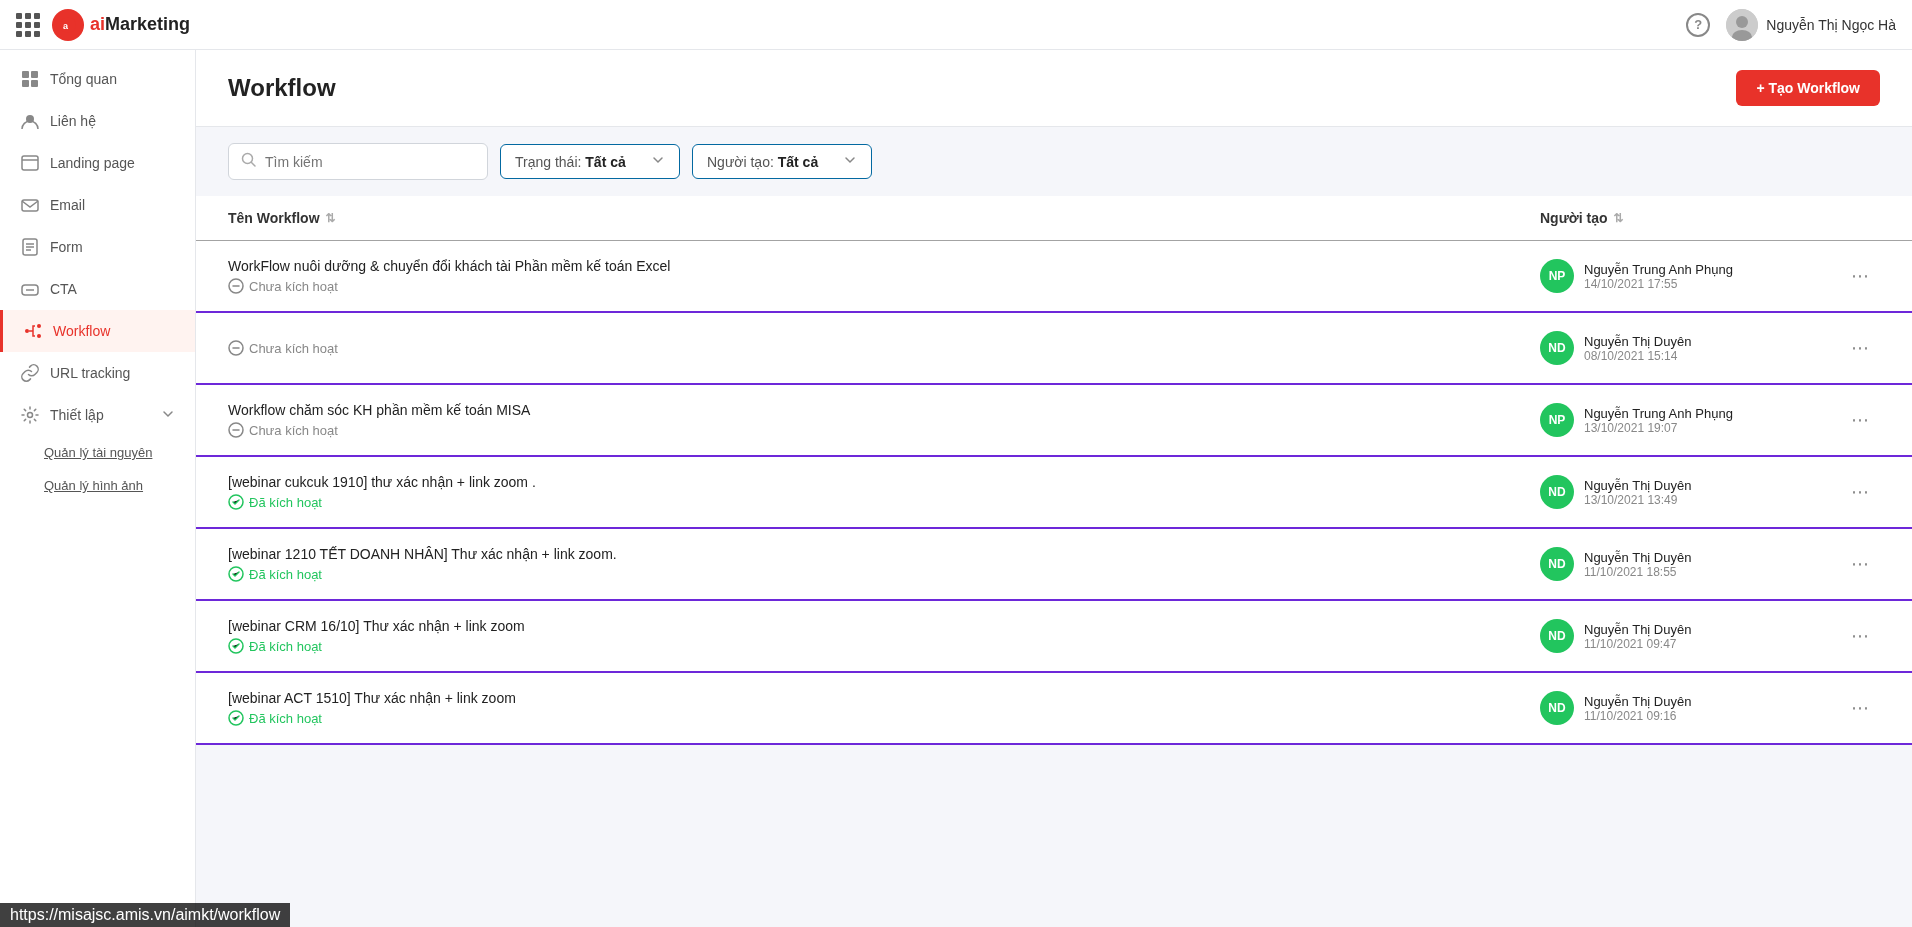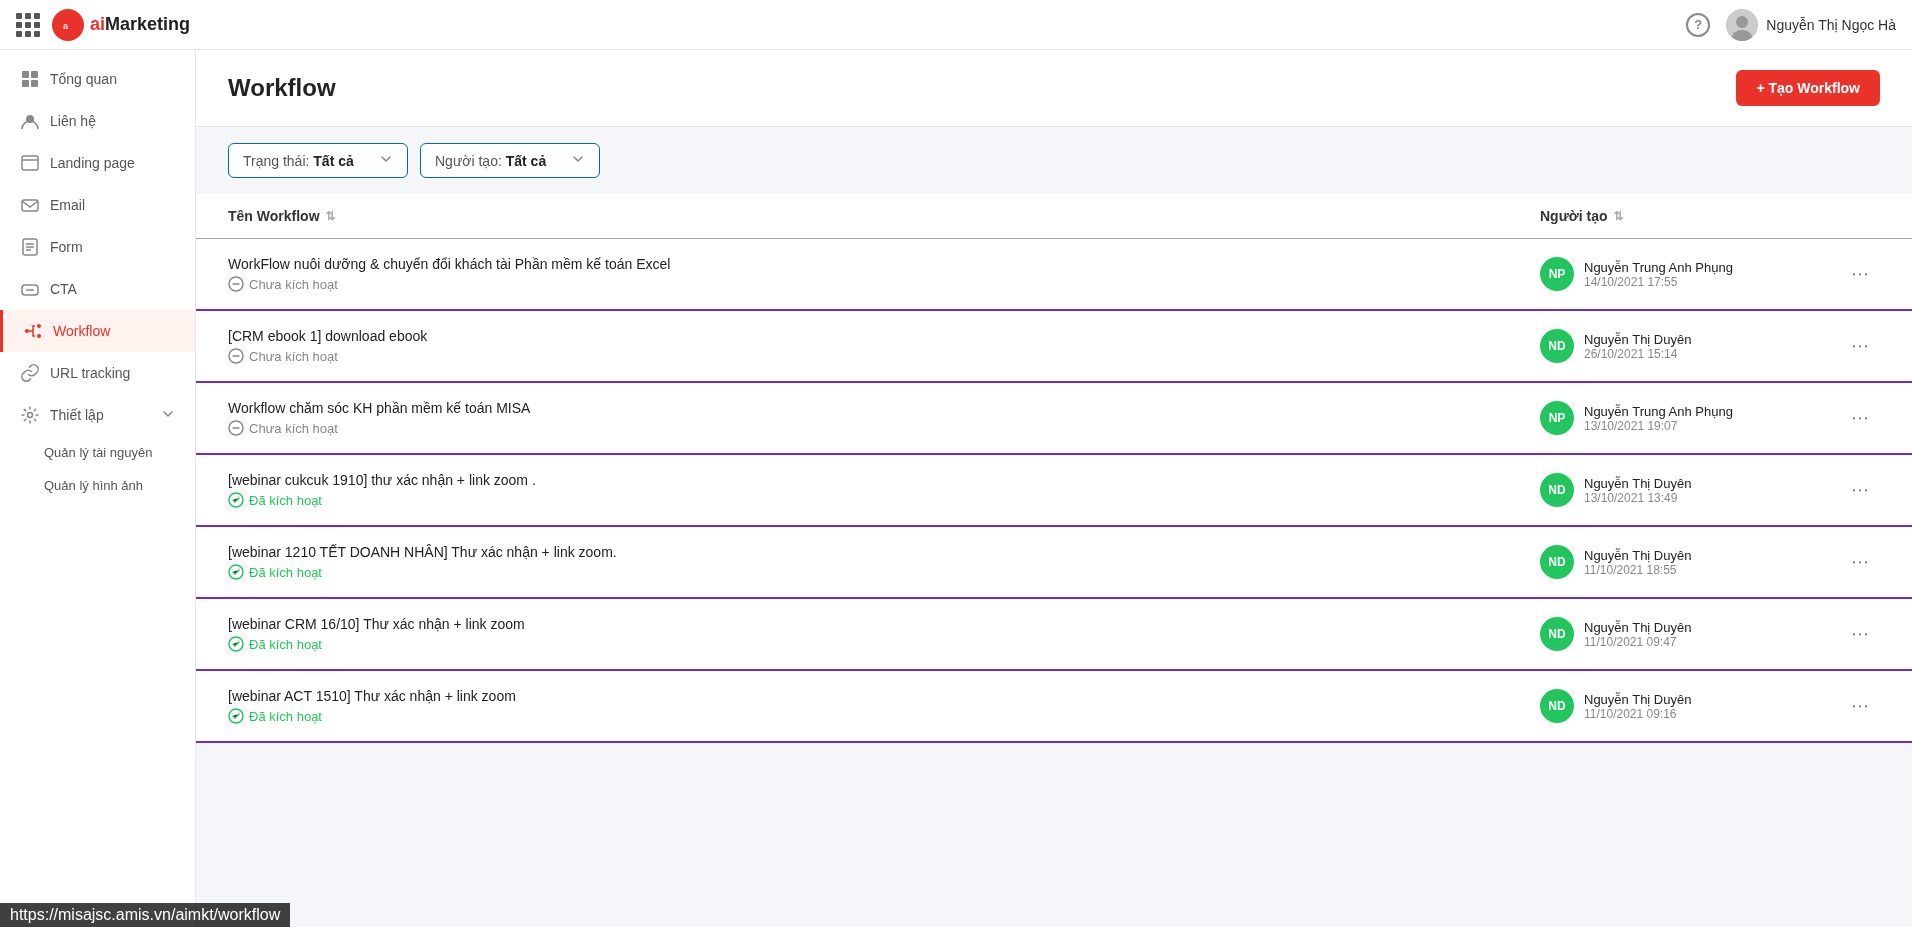--- a/index.html
+++ b/index.html
@@ -60,20 +60,21 @@
     .sidebar-icon { width: 20px; height: 20px; display: flex; align-items: center; justify-content: center; flex-shrink: 0; }
     .sidebar-label { font-size: 14px; }
 
     .sidebar-sub-item {
       display: flex;
       align-items: center;
       padding: 9px 20px 9px 44px;
       color: #555;
       cursor: pointer;
       font-size: 13px;
+      text-decoration: underline;
     }
 
     .sidebar-thiết-lập {
       display: flex;
       align-items: center;
       gap: 10px;
       padding: 11px 20px;
       color: #555;
       cursor: pointer;
       font-size: 14px;
@@ -366,20 +367,29 @@
   </nav>
 
   <main class="main-content">
 
     <div class="page-header">
       <h1 class="page-title">Workflow</h1>
       <button class="create-btn">+ Tạo Workflow</button>
     </div>
 
     <div class="filters">
+      <div class="search-box">
+        <span class="search-icon-svg">
+          <svg width="16" height="16" viewBox="0 0 16 16" fill="none">
+              <circle cx="6.5" cy="6.5" r="5" stroke="#aaa" stroke-width="1.5"></circle>
+              <path d="M10.5 10.5l3.5 3.5" stroke="#aaa" stroke-width="1.5" stroke-linecap="round"></path>
+            </svg>
+        </span>
+        <input type="text" placeholder="Tìm kiếm" style="">
+      </div>
       <div class="filter-select">
         <span class="filter-label">
           <span>Trạng thái:</span> <strong>Tất cả</strong>
         </span>
         <span>
           <svg width="14" height="14" viewBox="0 0 14 14" fill="none">
               <path d="M3 5l4 4 4-4" stroke="#888" stroke-width="1.5" stroke-linecap="round"></path>
             </svg>
         </span>
       </div>
@@ -428,36 +438,35 @@
         <span class="creator-name">Nguyễn Trung Anh Phụng</span>
         <span class="creator-date">14/10/2021 17:55</span>
       </div>
     </div>
     <div class="row-actions-col">
       <button class="more-btn">⋯</button>
     </div>
   </div>
           <div class="table-row">
     <div class="row-name-col">
-      <div class="row-title">[CRM ebook 1] download ebook</div>
       <div class="row-status status-inactive">
         <span class="status-dot-icon">
                   <svg width="16" height="16" viewBox="0 0 16 16">
                     <circle cx="8" cy="8" r="7" stroke="#888" stroke-width="1.5" fill="none"></circle>
                     <path d="M5 8h6" stroke="#888" stroke-width="1.5" stroke-linecap="round"></path>
                   </svg>
                 </span>
         <span>Chưa kích hoạt</span>
       </div>
     </div>
     <div class="row-creator-col">
       <div class="creator-avatar" style="background:#22c55e">ND</div>
       <div class="creator-info">
         <span class="creator-name">Nguyễn Thị Duyên</span>
-        <span class="creator-date">26/10/2021 15:14</span>
+        <span class="creator-date">08/10/2021 15:14</span>
       </div>
     </div>
     <div class="row-actions-col">
       <button class="more-btn">⋯</button>
     </div>
   </div>
           <div class="table-row">
     <div class="row-name-col">
       <div class="row-title">Workflow chăm sóc KH phần mềm kế toán MISA</div>
       <div class="row-status status-inactive">

